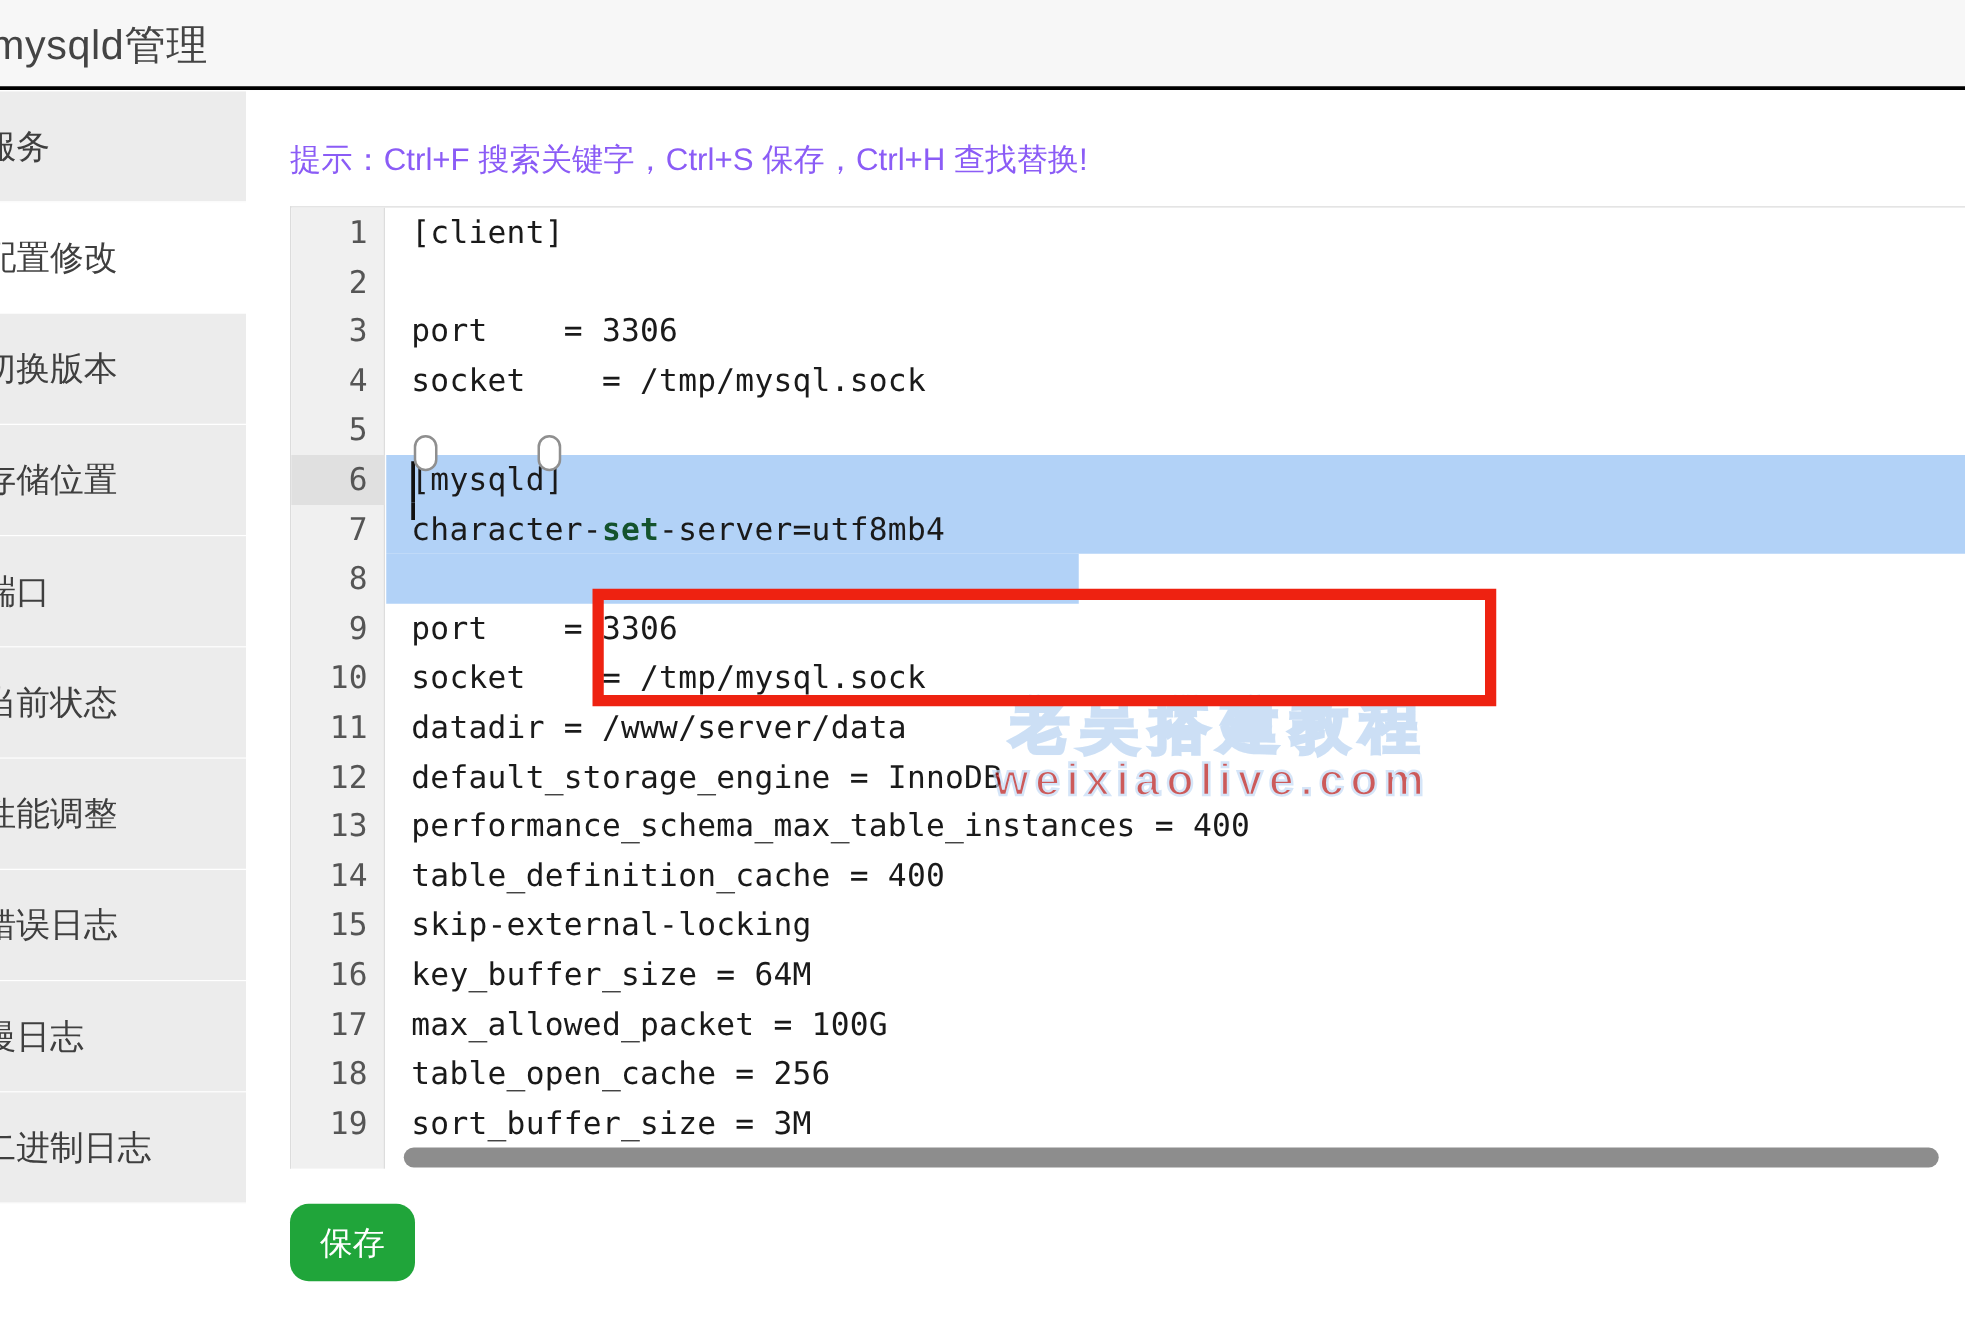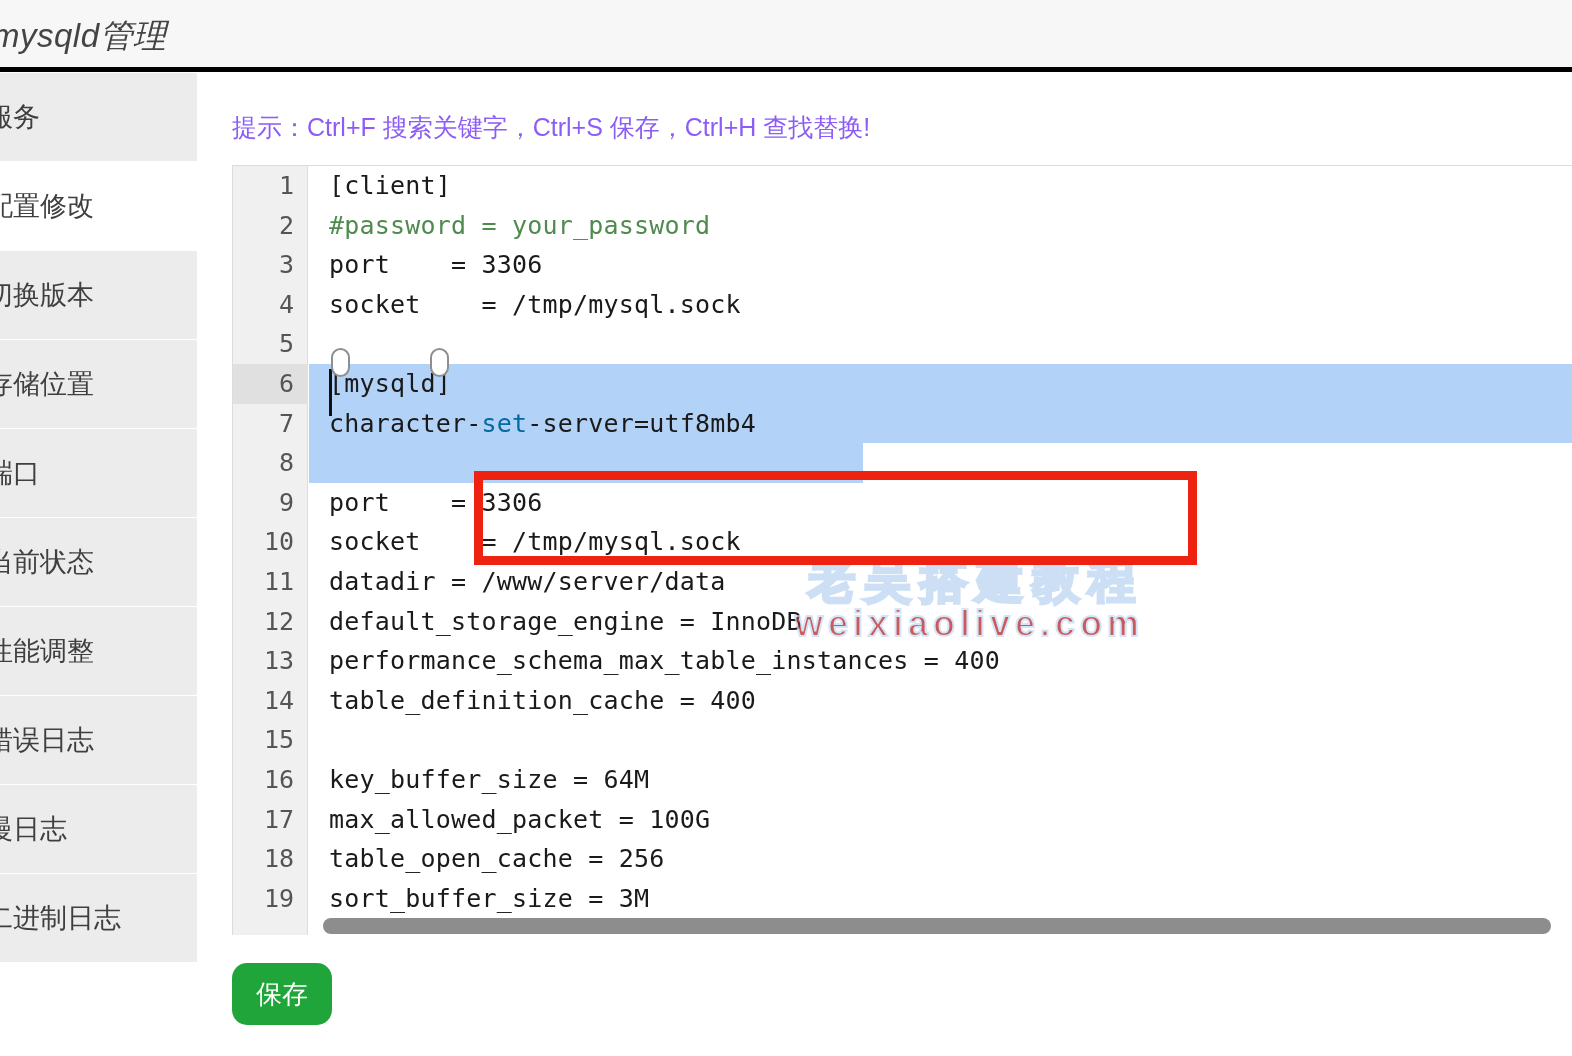--- a/index.html
+++ b/index.html
@@ -21,23 +21,22 @@
     background: #ffffff;
   }
 
   
   .header {
     position: absolute;
     left: 0; top: 0;
     width: 1572px;
     height: 72px;
     background: #f7f7f7;
-    border-bottom: 5px solid #000000;
-    box-sizing: border-box;
-    font-style: italic;
+    border-bottom: 3px solid #000000;
+    box-sizing: border-box;
   }
   .header-title {
     position: absolute;
     left: -8px;
     top: 14px;
     font-size: 33px;
     color: #444444;
     letter-spacing: 0.5px;
     white-space: nowrap;
   }
@@ -158,21 +157,21 @@
   .txt {
     position: absolute;
     left: 96px;
     top: 0;
     font-size: 25px;
     color: #1a1a1a;
     z-index: 2;
     letter-spacing: 0.2px;
   }
   .tok-comment { color: #4f8a4f; }
-  .tok-keyword { color: #0369a1; }
+  .tok-keyword { color: #14532d; font-weight: bold; }
 
   .caret {
     position: absolute;
     left: 96px;
     top: 5px;
     width: 3px;
     height: 33px;
     background: #111111;
     z-index: 4;
   }
@@ -319,34 +318,34 @@
     </div>
 
   <div class="content">
 
     <div class="hint">提示：Ctrl+F 搜索关键字，Ctrl+S 保存，Ctrl+H 查找替换!</div>
 
     <div class="editor">
       <div class="gutter"></div>
       <div class="code-area" id="code-area">
           <div class="line"><div class="ln">1</div><div class="txt">[client]</div></div>
-          <div class="line"><div class="ln">2</div><div class="txt tok-comment">#password = your_password</div></div>
+          <div class="line"><div class="ln">2</div></div>
           <div class="line"><div class="ln">3</div><div class="txt">port    = 3306</div></div>
           <div class="line"><div class="ln">4</div><div class="txt">socket    = /tmp/mysql.sock</div></div>
           <div class="line"><div class="ln">5</div><div class="txt"></div></div>
           <div class="line"><div class="sel-band full"></div><div class="ln active-gutter">6</div><div class="txt">[mysqld]</div><div class="caret"></div><div class="caret2"></div><div class="sel-handle" style="left: 98px; top: -16px;"></div><div class="sel-handle" style="left: 197px; top: -16px;"></div></div>
           <div class="line"><div class="sel-band full"></div><div class="ln">7</div><div class="txt"><span>character-</span><span class="tok-keyword">set</span><span>-server=utf8mb4</span></div></div>
           <div class="line"><div class="sel-band" style="width: 554px;"></div><div class="ln">8</div></div>
           <div class="line"><div class="ln">9</div><div class="txt">port    = 3306</div></div>
           <div class="line"><div class="ln">10</div><div class="txt">socket    = /tmp/mysql.sock</div></div>
           <div class="line"><div class="ln">11</div><div class="txt">datadir = /www/server/data</div></div>
           <div class="line"><div class="ln">12</div><div class="txt">default_storage_engine = InnoDB</div></div>
           <div class="line"><div class="ln">13</div><div class="txt">performance_schema_max_table_instances = 400</div></div>
           <div class="line"><div class="ln">14</div><div class="txt">table_definition_cache = 400</div></div>
-          <div class="line"><div class="ln">15</div></div>
+          <div class="line"><div class="ln">15</div><div class="txt">skip-external-locking</div></div>
           <div class="line"><div class="ln">16</div><div class="txt">key_buffer_size = 64M</div></div>
           <div class="line"><div class="ln">17</div><div class="txt">max_allowed_packet = 100G</div></div>
           <div class="line"><div class="ln">18</div><div class="txt">table_open_cache = 256</div></div>
           <div class="line"><div class="ln">19</div><div class="txt">sort_buffer_size = 3M</div></div>
         </div>
       <div class="hscroll-track">
         <div class="hscroll-thumb"></div>
       </div>
     </div>
 

